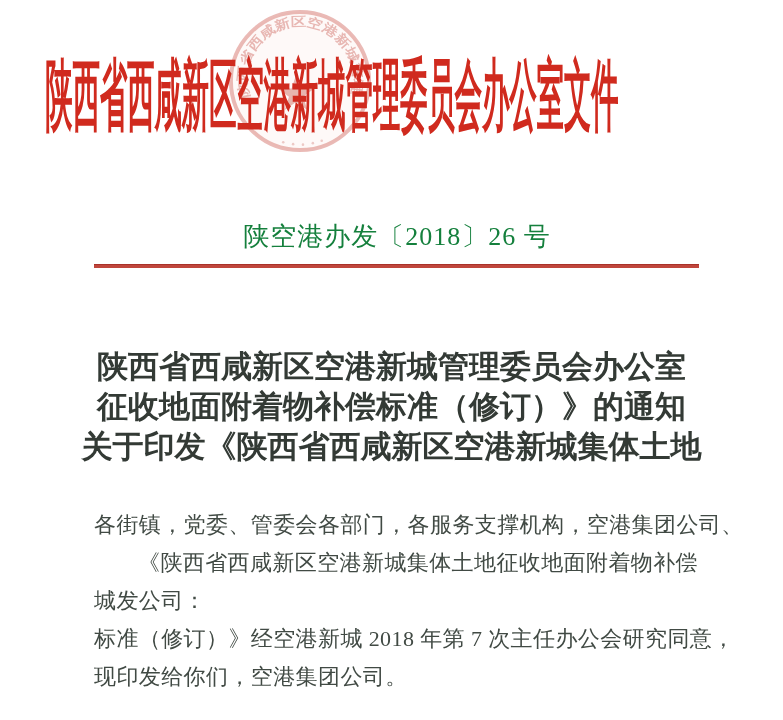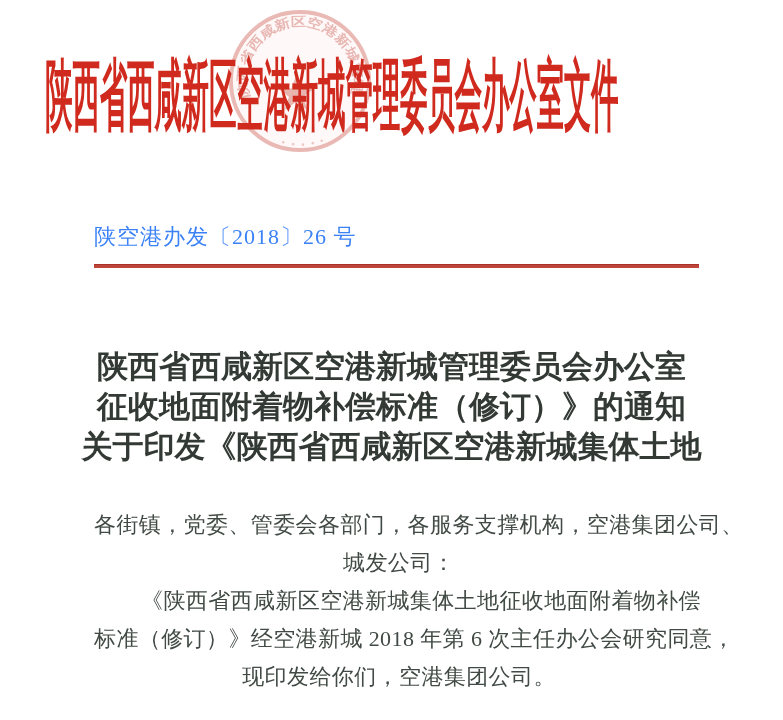--- a/index.html
+++ b/index.html
@@ -33,23 +33,23 @@
     line-height: 1;
     color: #d02a1e;
     white-space: nowrap;
     transform: scaleX(0.35);
     transform-origin: center center;
     letter-spacing: 0px;
   }
   .doc-number {
     position: absolute; top: 224px; left: 94px;
     width: 606px;
-    text-align: left;
-    font-size: 22px; line-height: 26px;
-    color: #3b82f6;
+    text-align: center;
+    font-size: 26px; line-height: 26px;
+    color: #15803d;
     letter-spacing: 1px;
     z-index: 2;
   }
   .red-divider {
     position: absolute; top: 264px; left: 94px;
     width: 605px; height: 3px;
     background: #c0463c;
     border-top: 1px solid #a93229;
     z-index: 2;
   }
@@ -63,21 +63,20 @@
     z-index: 2;
   }
   .doc-title .title-line { white-space: nowrap; }
   .body-text {
     position: absolute; top: 506px; left: 94px;
     width: 610px;
     font-size: 22px; line-height: 38px;
     color: #414a44;
     letter-spacing: 0.4px;
     z-index: 2;
-    text-align: center;
   }
   .body-text .body-line { white-space: nowrap; }
   .body-text .indent { padding-left: 44px; }
 </style>
 </head>
 <body>
 
 <div class="page">
 
   <div class="stamp">
@@ -110,19 +109,19 @@
   <div class="red-divider"></div>
 
   <div class="doc-title">
     <div class="title-line">陕西省西咸新区空港新城管理委员会办公室</div>
     <div class="title-line">征收地面附着物补偿标准（修订）》的通知</div>
     <div class="title-line">关于印发《陕西省西咸新区空港新城集体土地</div>
   </div>
 
   <div class="body-text">
     <div class="body-line">各街镇，党委、管委会各部门，各服务支撑机构，空港集团公司、</div>
+    <div class="body-line indent">《陕西省西咸新区空港新城集体土地征收地面附着物补偿</div>
     <div class="body-line">城发公司：</div>
-    <div class="body-line indent">《陕西省西咸新区空港新城集体土地征收地面附着物补偿</div>
-    <div class="body-line">标准（修订）》经空港新城 2018 年第 6 次主任办公会研究同意，</div>
+    <div class="body-line">标准（修订）》经空港新城 2018 年第 7 次主任办公会研究同意，</div>
     <div class="body-line">现印发给你们，空港集团公司。</div>
   </div>
 
 </div>
 
 </body></html>

